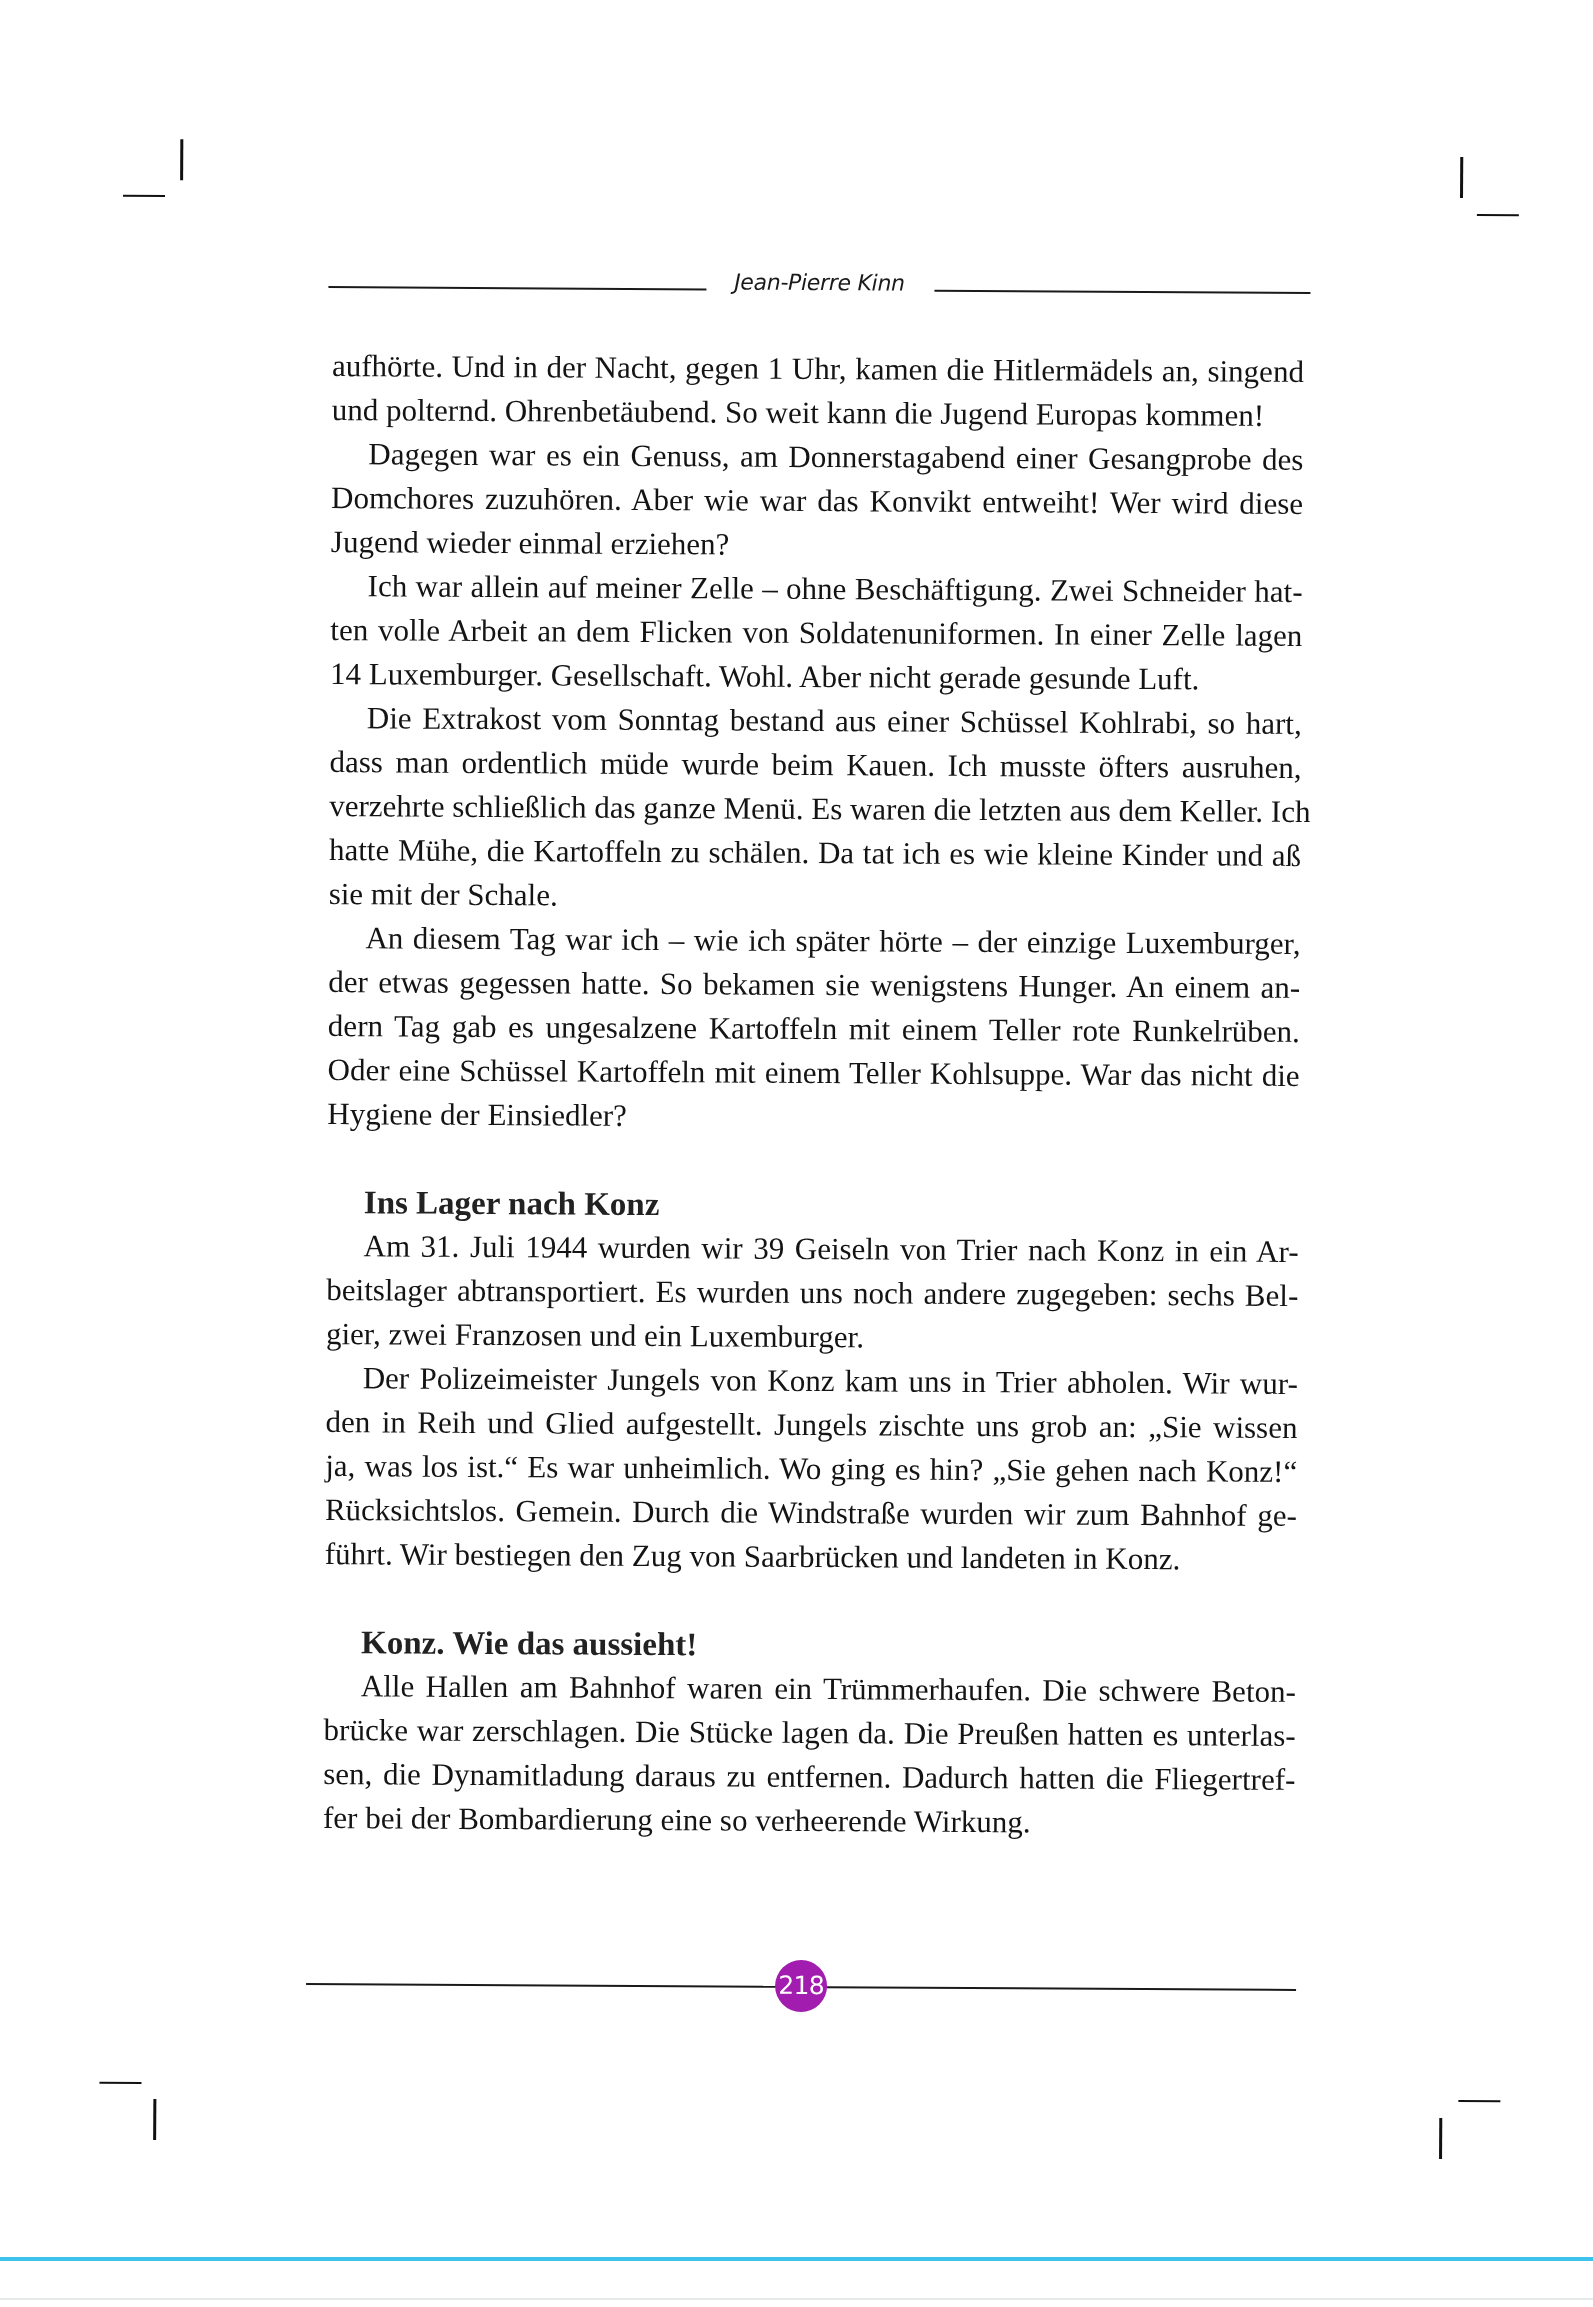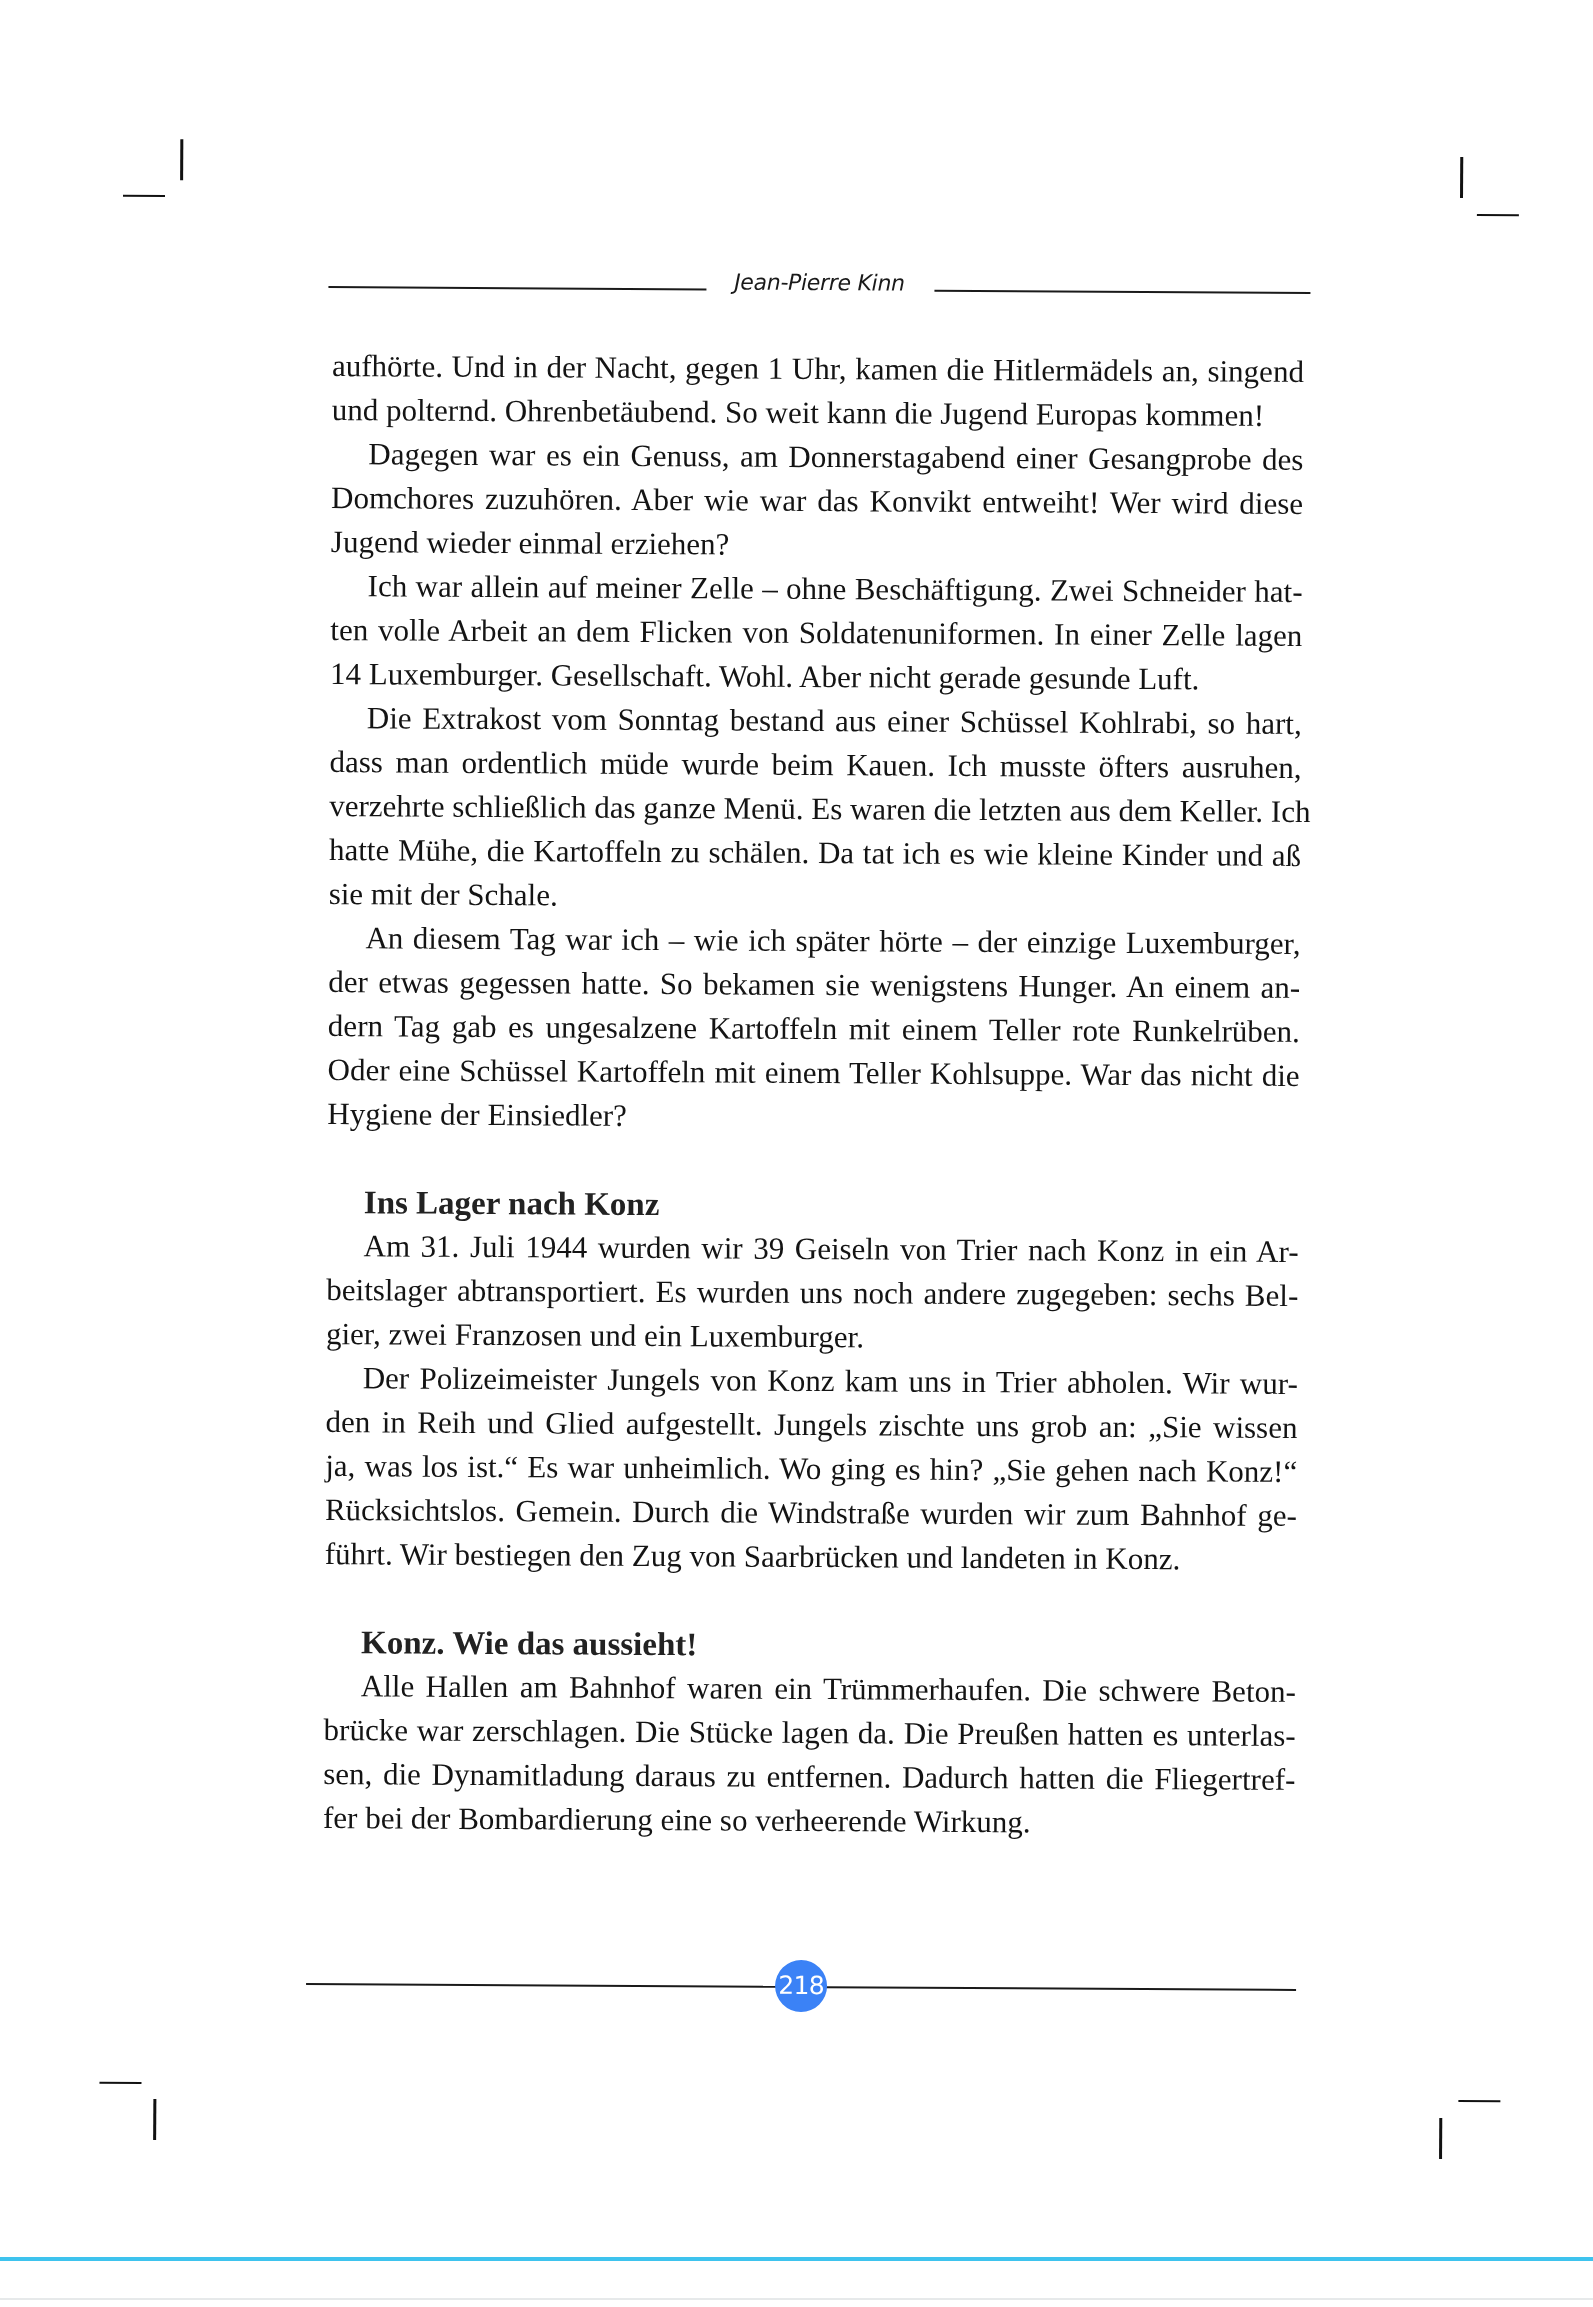--- a/index.html
+++ b/index.html
@@ -88,21 +88,21 @@
     height: 2px;
     background: #1a1a1a;
   }
   .page-number {
     position: absolute;
     left: 780px;
     top: 1960px;
     width: 52px;
     height: 52px;
     border-radius: 50%;
-    background: #3b82f6;
+    background: #a21caf;
     color: #ffffff;
     font-family: "DejaVu Sans", "Liberation Sans", sans-serif;
     font-size: 25px;
     line-height: 52px;
     text-align: center;
     letter-spacing: -0.7px;
   }
 
   
   .scan-line-cyan {

